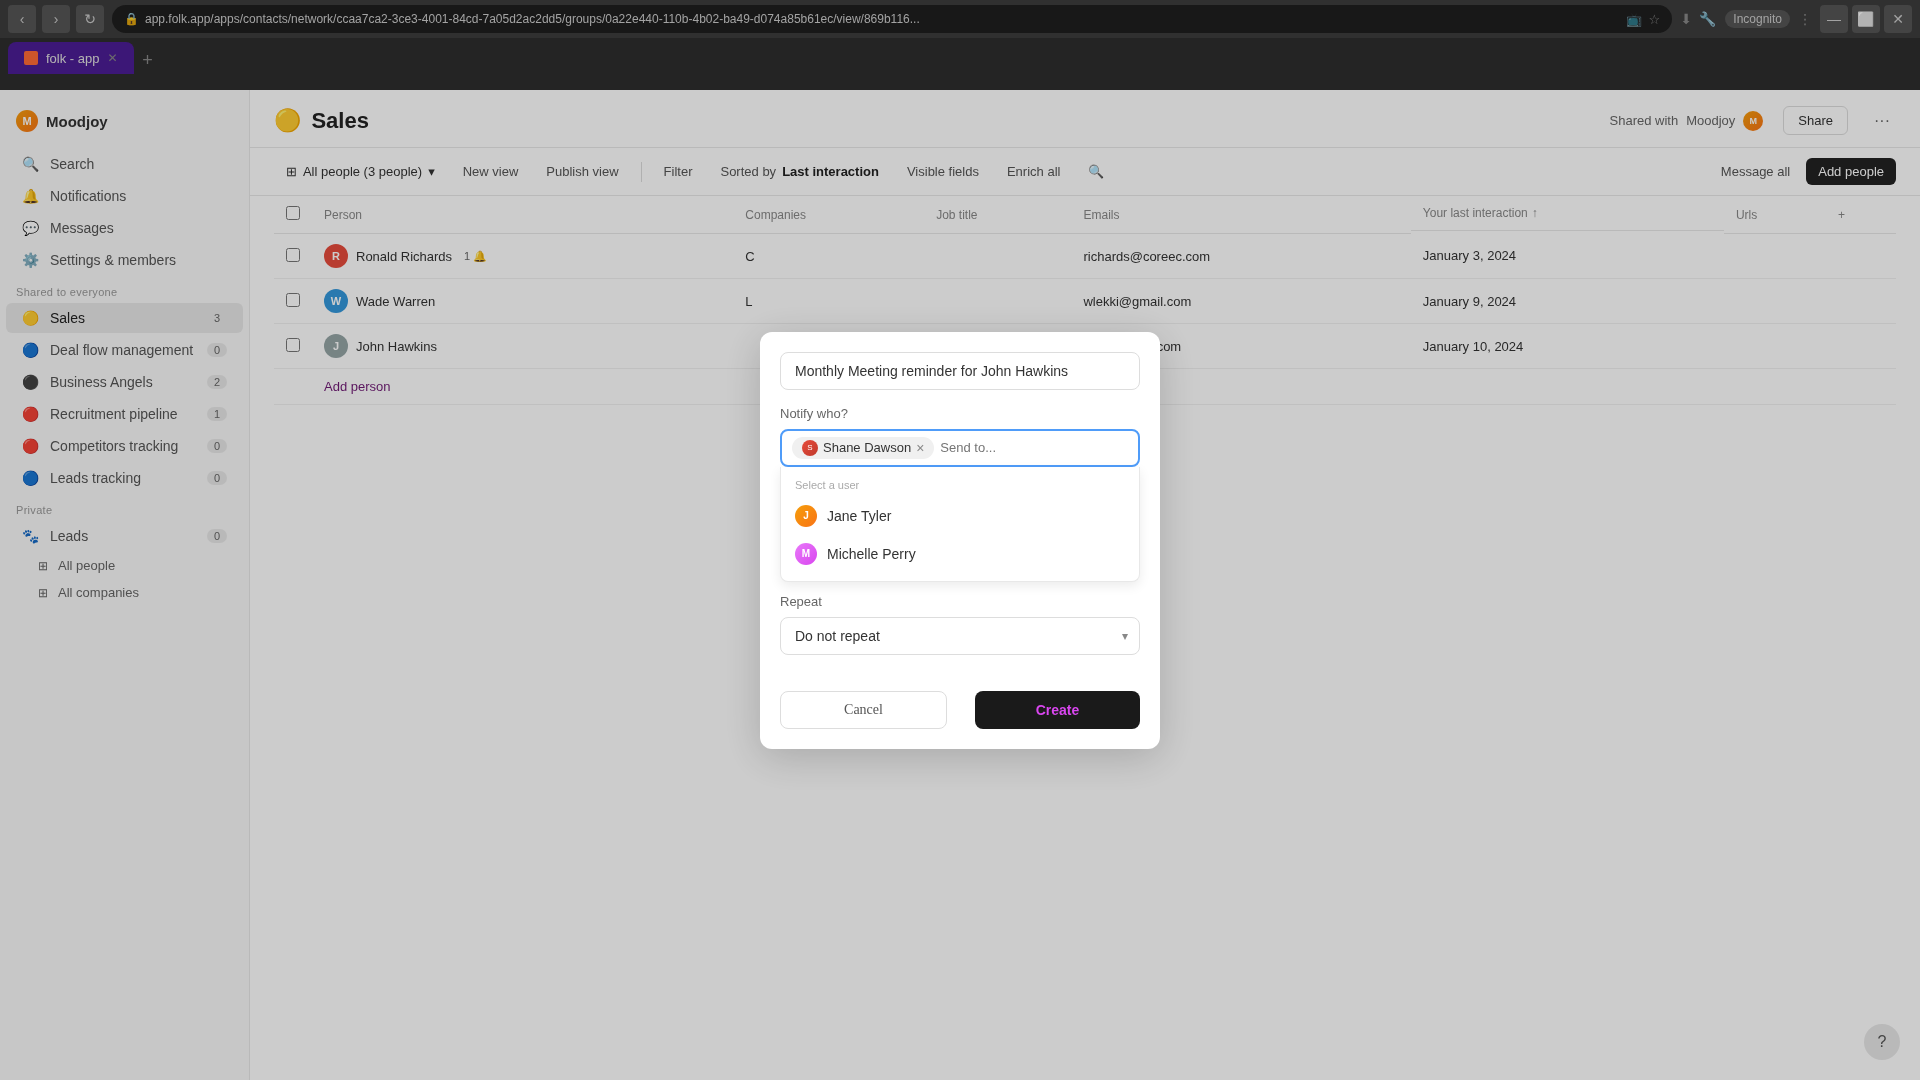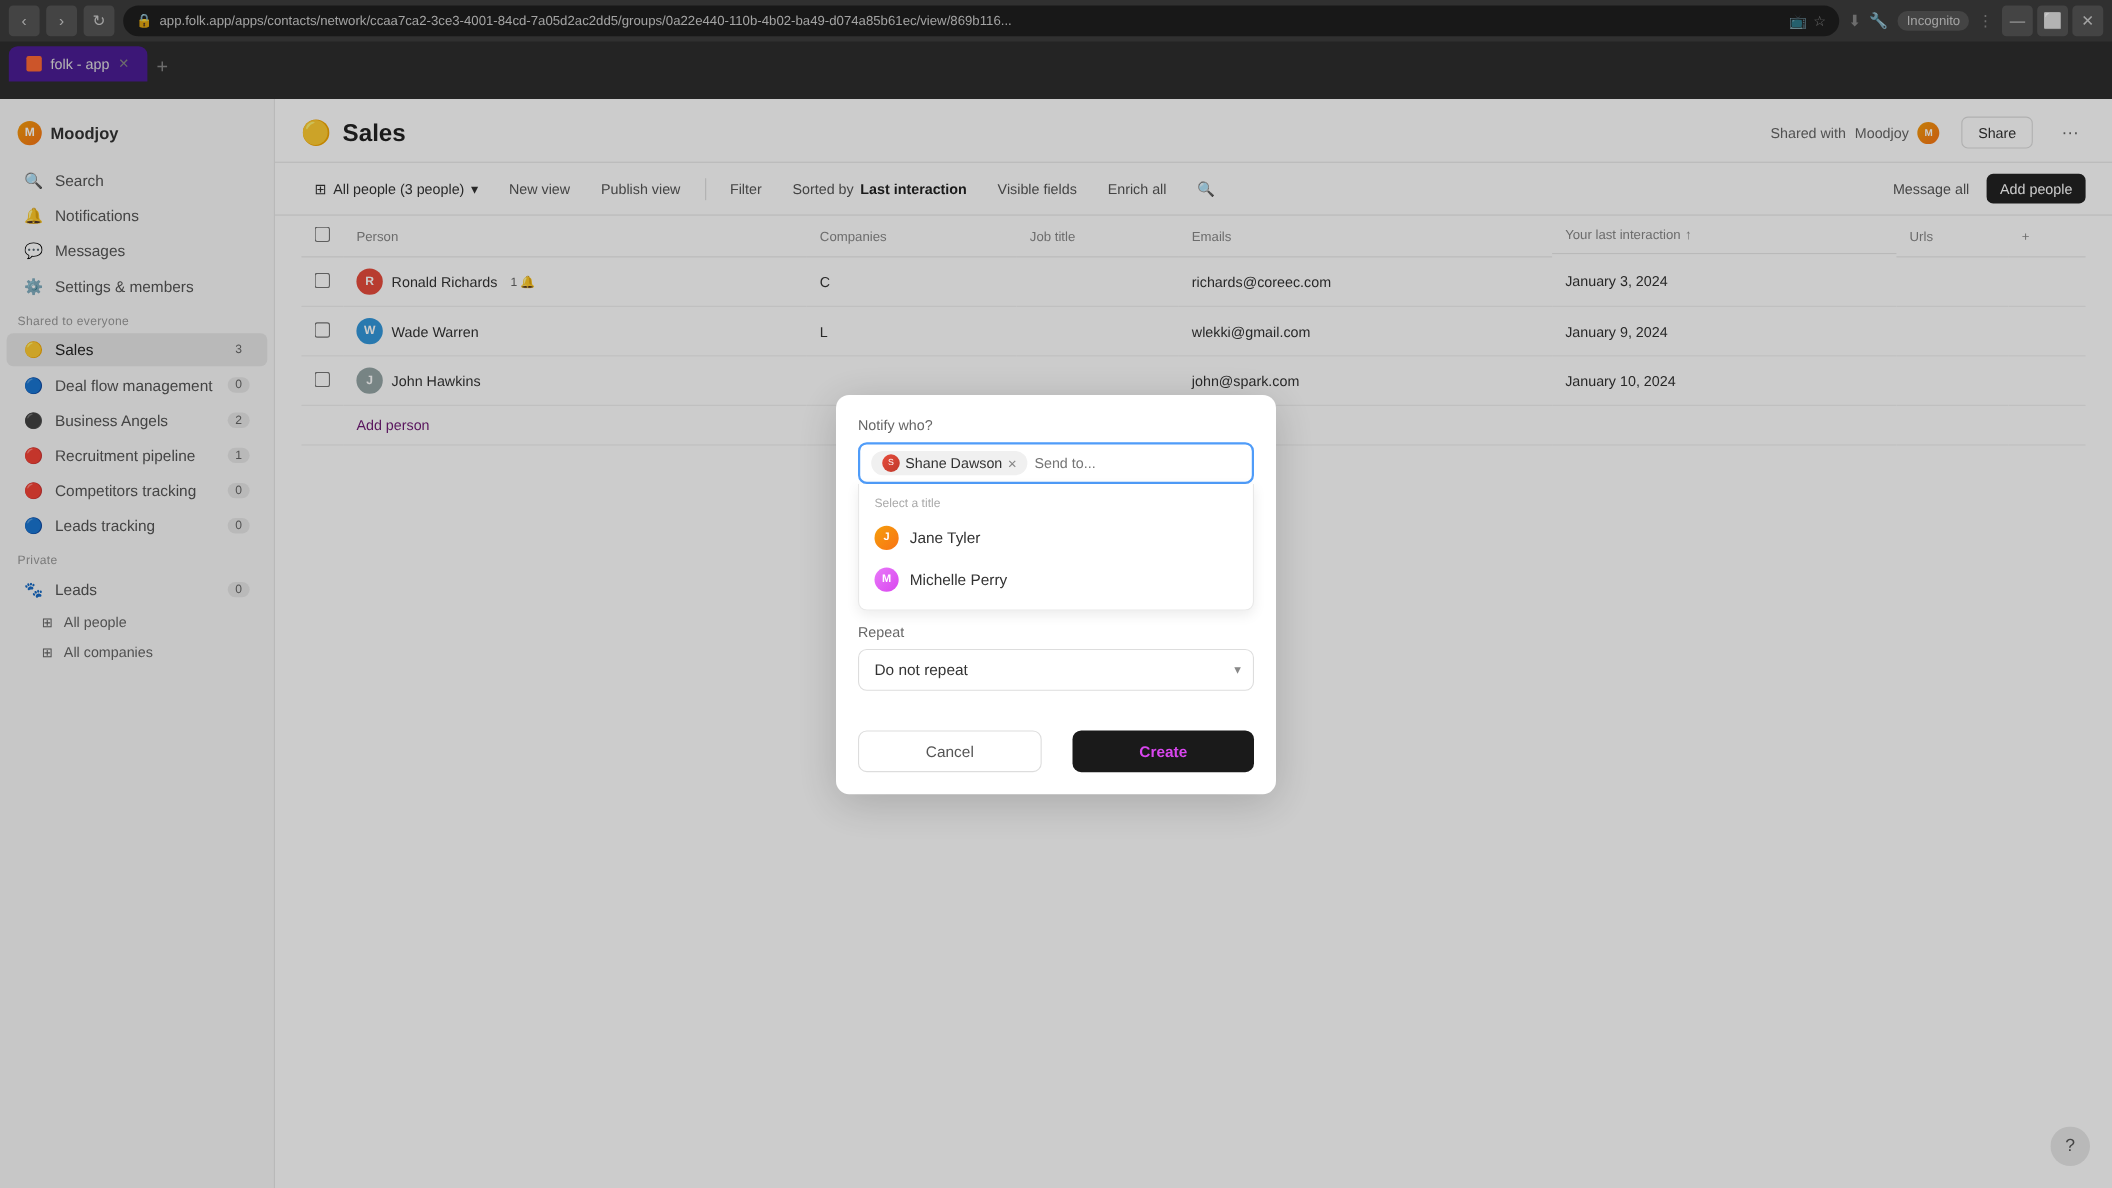--- a/index.html
+++ b/index.html
@@ -508,20 +508,21 @@
     }
     .cancel-btn {
       flex: 1;
       padding: 10px;
       border: 1px solid #ddd;
       border-radius: 8px;
       background: white;
       font-size: 14px;
       color: #555;
       cursor: pointer;
+      font-family: Liberation Serif, serif;
     }
     .create-btn {
       flex: 1;
       padding: 10px;
       border: none;
       border-radius: 8px;
       background: #1a1a1a;
       color: #d946ef;
       font-size: 14px;
       font-weight: 600;
@@ -782,35 +783,36 @@
           </tr>
         </tbody>
       </table>
     </div>
   </div>
 </div>
 
 <div class="overlay">
   <div class="dialog">
     <div class="dialog-body">
+      <input class="dialog-title-input" type="text" value="Monthly Meeting reminder for John Hawkins" placeholder="Monthly Meeting reminder for John Hawkins" style="">
 
       <div class="dialog-section-label">Notify who?</div>
 
       <div class="notify-input-area">
         <div class="tag">
           <div class="tag-avatar">S</div>
           <span>Shane Dawson</span>
           <span class="tag-remove">×</span>
         </div>
         <input class="send-input" type="text" placeholder="Send to..." style="">
       </div>
 
       
       <div class="user-dropdown">
-        <div class="dropdown-section-label">Select a title</div>
+        <div class="dropdown-section-label">Select a user</div>
         <div class="dropdown-user">
           <div class="user-avatar-yellow">J</div>
           <span>Jane Tyler</span>
         </div>
         <div class="dropdown-user">
           <div class="user-avatar-pink">M</div>
           <span>Michelle Perry</span>
         </div>
       </div>
 

